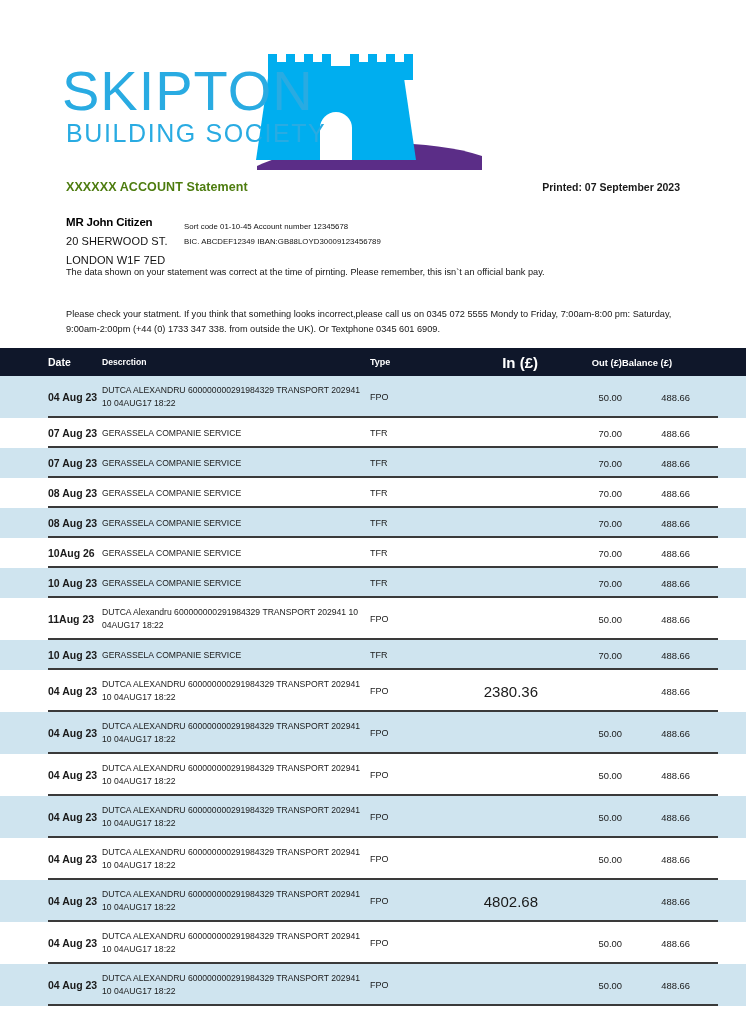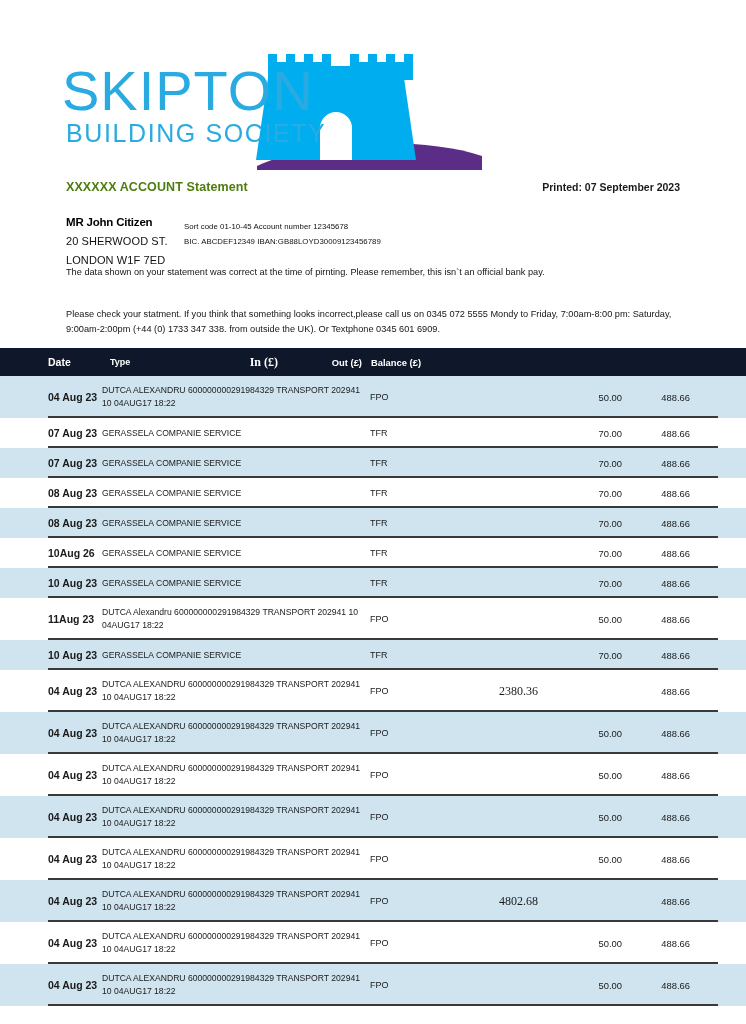--- a/index.html
+++ b/index.html
@@ -122,30 +122,30 @@
     right: 28px;
     bottom: 0;
     height: 1.6px;
     background: #3a3a3a;
   }
   .row.tall { min-height: 42px; }
 
   .c-date    { width: 100px; padding-left: 48px; box-sizing: border-box; font-size: 10.5px; font-weight: 600; }
   .c-desc    { width: 260px; padding-left: 2px;  box-sizing: border-box; font-size: 8.6px; line-height: 1.5; }
   .c-type    { width: 86px;  text-align: left;   padding-left: 10px; box-sizing: border-box; font-size: 9px; }
-  .c-in      { width: 92px;  text-align: right;  box-sizing: border-box; font-size: 12px; font-family: Liberation Serif, serif; }
+  .c-in      { width: 92px;  text-align: right;  box-sizing: border-box; font-size: 15px; }
   .c-out     { width: 84px;  text-align: right;  box-sizing: border-box; font-size: 9.4px; }
   .c-balance { width: 96px;  text-align: right;  box-sizing: border-box; font-size: 9.4px; padding-right: 28px; }
 
   .thead .c-date    { padding-left: 48px; }
   .thead .c-desc    { padding-left: 2px; }
   .thead .c-type    { padding-left: 10px; }
   .thead .c-in,
   .thead .c-out     { text-align: right; }
-  .thead .c-balance { text-align: center; padding-right: 28px; }
+  .thead .c-balance { text-align: left; padding-right: 28px; }
 </style>
 </head>
 <body>
 
 <div class="logo-block">
   <svg class="logo-svg" width="420" height="122" viewBox="0 0 420 122" xmlns="http://www.w3.org/2000/svg">
 
     <path d="M195 118 C250 92, 360 88, 420 108 L420 122 L195 122 Z" fill="#5B2D87"></path>
     <path d="M205 120 C255 97, 358 94, 420 112 L420 122 L205 122 Z" fill="#ffffff" opacity="0"></path>
 
@@ -183,20 +183,21 @@
     <div class="acct-line">BIC. ABCDEF12349  IBAN:GB88LOYD30009123456789</div>
   </div>
 </div>
 
 <div class="para para-1">The data shown on your statement was correct at the time of pirnting. Please remember, this isn`t an official bank pay.</div>
 <div class="para para-2">Please check your statment. If you think that something looks incorrect,please call us on 0345 072 5555 Mondy to Friday, 7:00am-8:00 pm: Saturday, 9:00am-2:00pm (+44 (0) 1733 347 338. from outside the UK). Or Textphone 0345 601 6909.</div>
 
 <div class="table-wrap">
   <div class="thead">
     <div class="c-date">Date</div>
+    <div class="c-desc">Descrction</div>
     <div class="c-type">Type</div>
     <div class="c-in">In (£)</div>
     <div class="c-out">Out (£)</div>
     <div class="c-balance">Balance (£)</div>
   </div>
   <div id="tbody">
       <div class="row shaded tall">
         <div class="c-date">04 Aug 23</div>
         <div class="c-desc">DUTCA ALEXANDRU 600000000291984329 TRANSPORT 202941 10 04AUG17 18:22</div>
         <div class="c-type">FPO</div>

